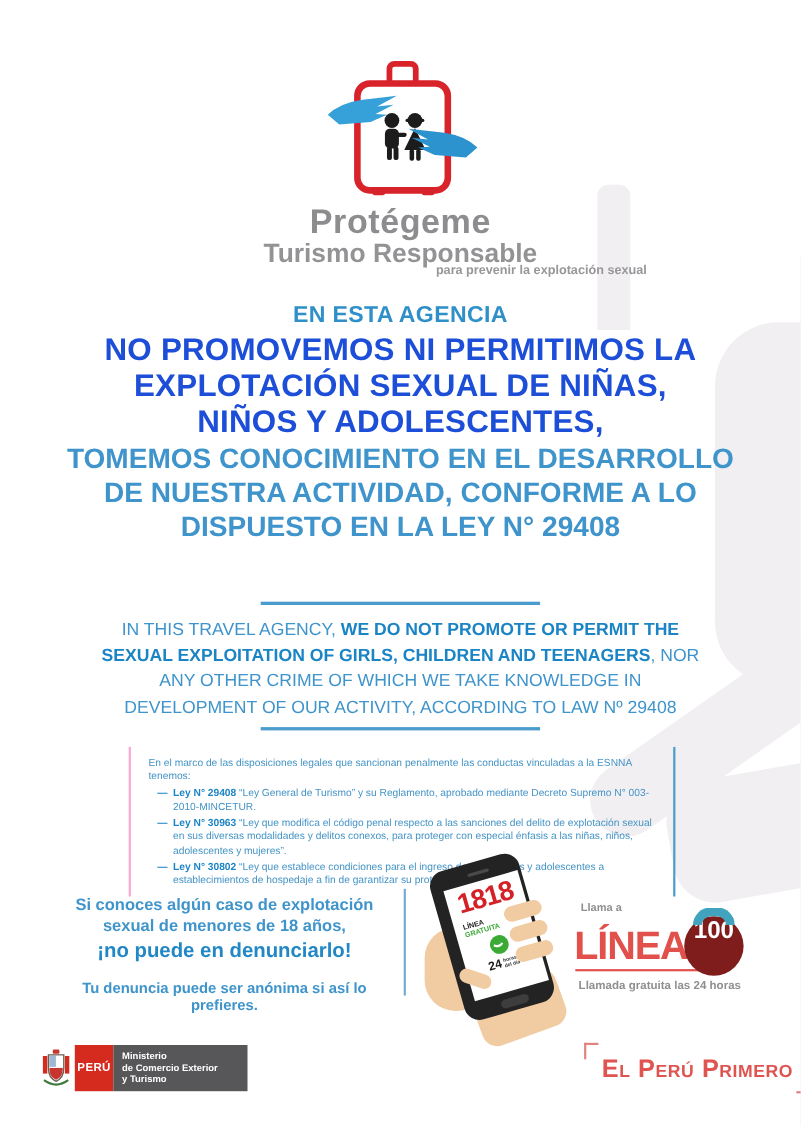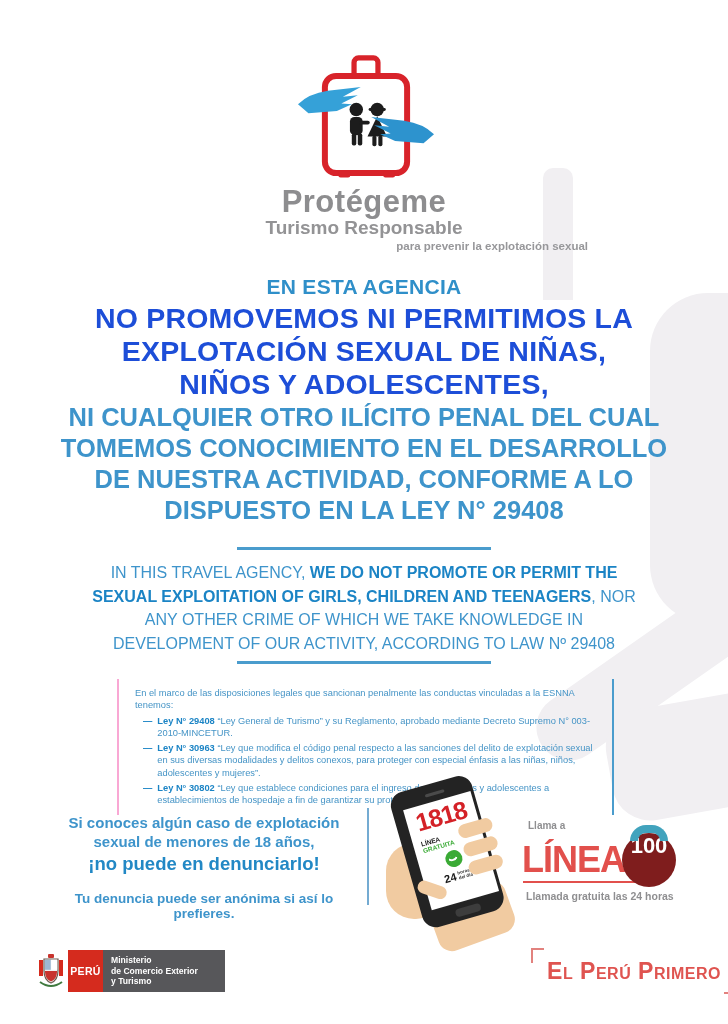--- a/index.html
+++ b/index.html
@@ -18,21 +18,21 @@
   .wm-arm { left:518px; top:636px; width:270px; height:66px; border-radius:34px; transform:rotate(-35deg); }
   .wm-hand { left:608px; top:698px; width:200px; height:112px; border-radius:38px; transform:rotate(-10deg); }
 
   .z1 { z-index:1; }
 
   
   .logo-svg { left:295px; top:54px; width:142px; height:126px; }
   .brand-name { left:0; top:184px; width:728px; text-align:center;
     font-size:31px; font-weight:700; color:#8d8d8f; letter-spacing:0.5px; }
   .brand-sub { left:0; top:217px; width:728px; text-align:center;
-    font-size:19px; font-weight:700; color:#939395; }
+    font-size:24px; font-weight:700; color:#939395; }
   .brand-tag { left:0; top:239px; width:588px; text-align:right;
     font-size:11.5px; line-height:14px; font-weight:600; color:#97979a; }
 
   
   .head-intro { left:0; top:275px; width:728px; text-align:center;
     font-size:21px; font-weight:700; color:#2f8fc9; letter-spacing:0.3px; }
   .head-bold { left:0; top:302px; width:728px; text-align:center;
     font-size:28.5px; line-height:33px; font-weight:800; color:#1d4ed8; letter-spacing:0.2px; }
   .head-reg { left:0; top:402px; width:728px; text-align:center;
     font-size:25.5px; line-height:31px; font-weight:600; color:#3e94cb; }
@@ -150,21 +150,20 @@
     <div>para prevenir la explotación sexual</div>
   </div>
 
   <div class="abs z1 head-intro">EN ESTA AGENCIA</div>
   <div class="abs z1 head-bold">
     <div>NO PROMOVEMOS NI PERMITIMOS LA</div>
     <div>EXPLOTACIÓN SEXUAL DE NIÑAS,</div>
     <div>NIÑOS Y ADOLESCENTES,</div>
   </div>
   <div class="abs z1 head-reg">
-    <div>NI CUALQUIER OTRO ILÍCITO PENAL DEL CUAL</div>
     <div>TOMEMOS CONOCIMIENTO EN EL DESARROLLO</div>
     <div>DE NUESTRA ACTIVIDAD, CONFORME A LO</div>
     <div>DISPUESTO EN LA LEY N° 29408</div>
   </div>
 
   <div class="abs z1 divider div1"></div>
 
   <div class="abs z1 english"><span>IN THIS TRAVEL AGENCY, </span><b>WE DO NOT PROMOTE OR PERMIT THE SEXUAL EXPLOITATION OF GIRLS, CHILDREN AND TEENAGERS</b><span>, NOR ANY OTHER CRIME OF WHICH WE TAKE KNOWLEDGE IN DEVELOPMENT OF OUR ACTIVITY, ACCORDING TO LAW Nº 29408</span></div>
 
   <div class="abs z1 divider div2"></div>

